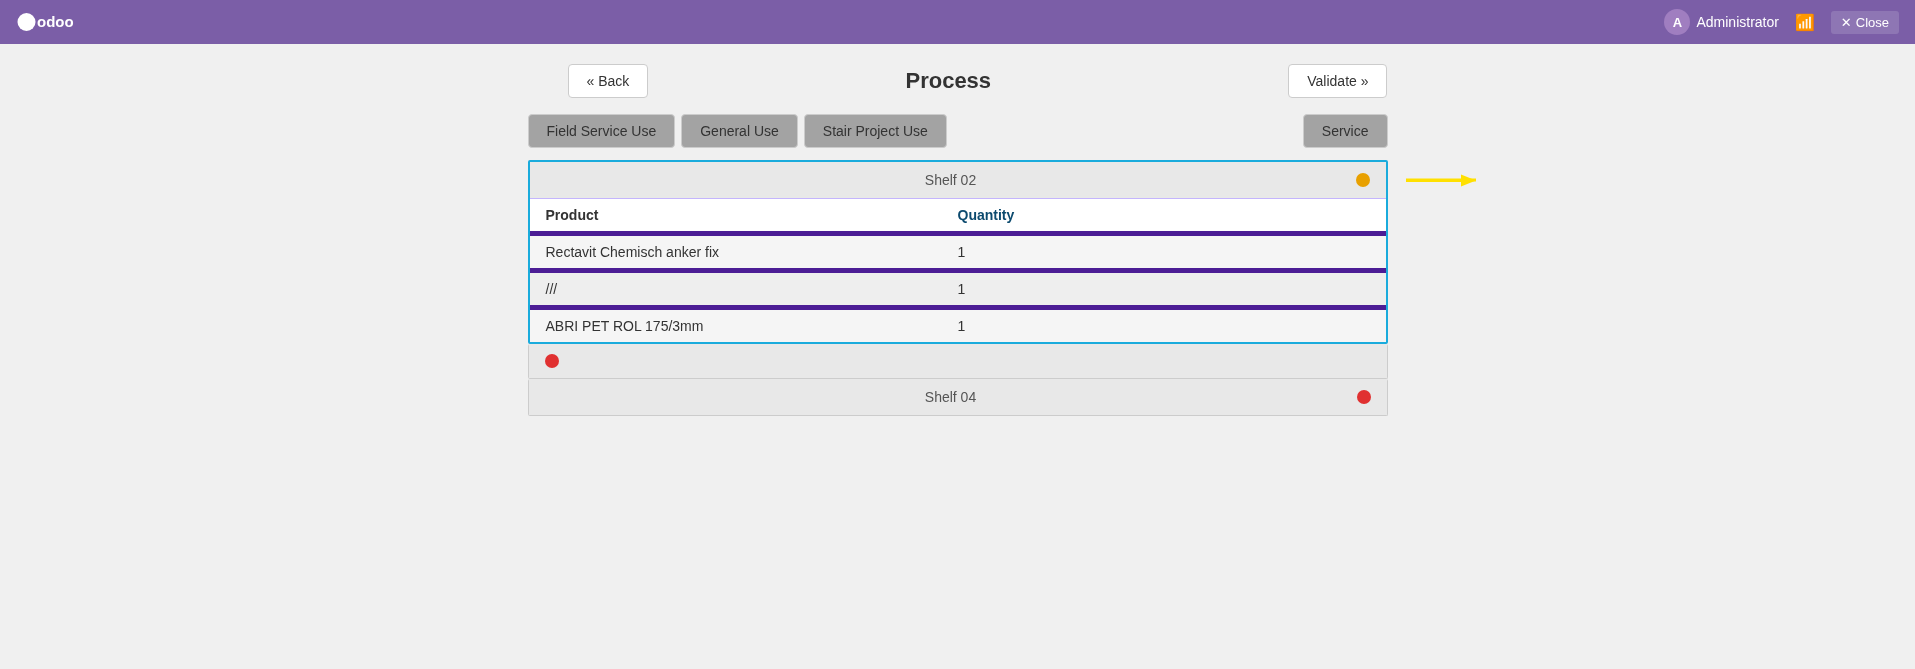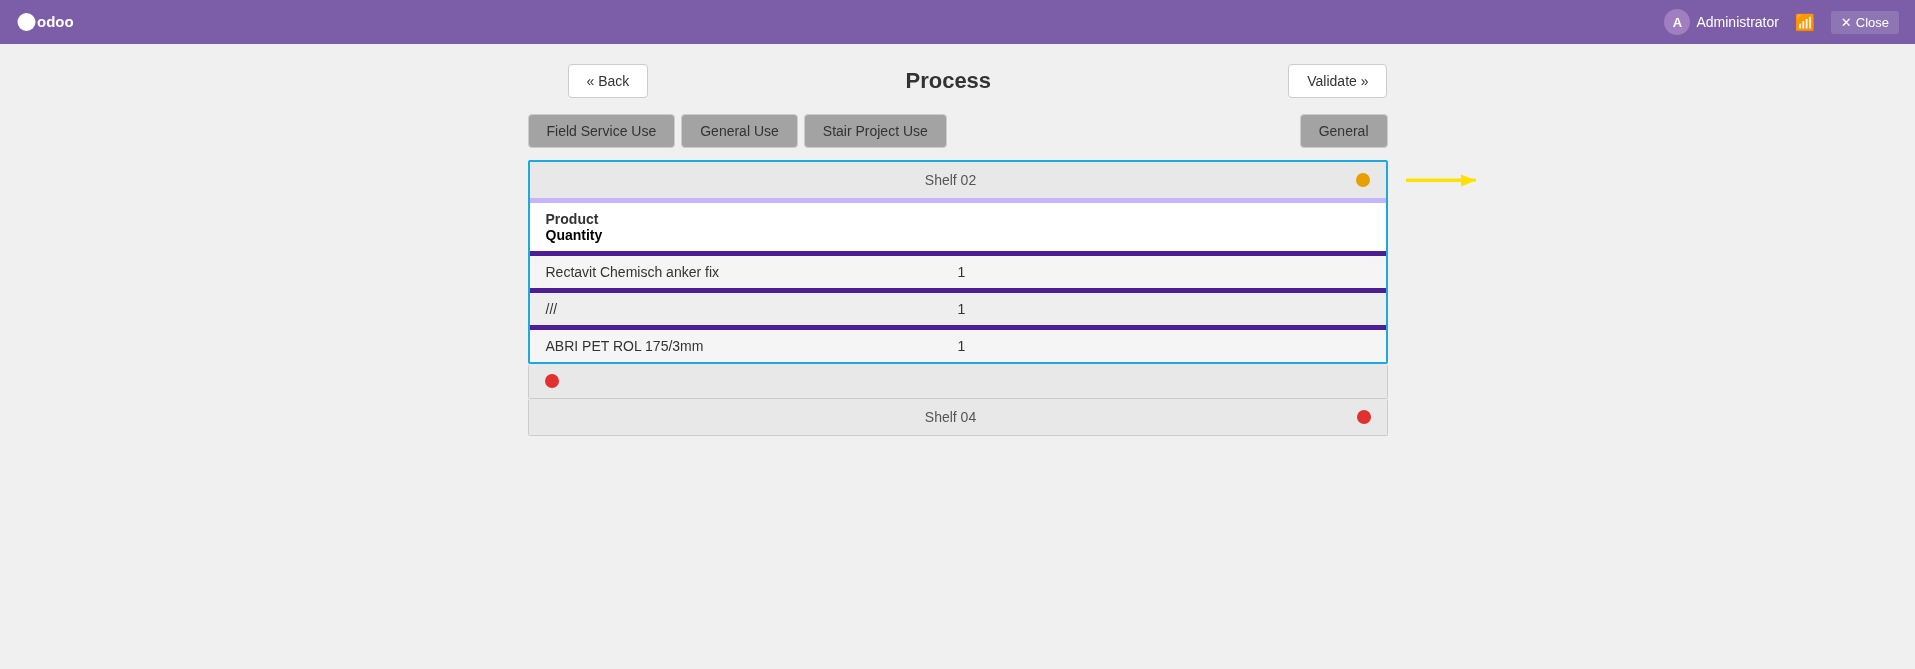--- a/index.html
+++ b/index.html
@@ -169,34 +169,33 @@
     }
 
     
     .product-table {
       width: 100%;
     }
     .table-header {
       display: flex;
       padding: 8px 16px;
       background: #fff;
-      border-top: 5px solid #c4b5fd;
-      flex-direction: column;
+      border-top: 1px solid #c4b5fd;
     }
     .col-product {
       width: 50%;
       font-weight: 600;
       font-size: 14px;
       color: #333;
     }
     .col-qty {
       width: 50%;
       font-weight: 600;
       font-size: 14px;
-      color: #000000;
+      color: #0c4a6e;
     }
     .table-row {
       display: flex;
       padding: 8px 16px;
       border-top: 5px solid #4c1d95;
       background: #f5f5f5;
     }
     .table-row:nth-child(odd) {
       background: #eeeeee;
     }
@@ -238,21 +237,21 @@
       <span class="process-title">Process</span>
       <button class="btn-validate">Validate »</button>
     </div>
 
     <div class="tab-row">
       <div class="tab-group">
         <button class="tab-btn">Field Service Use</button>
         <button class="tab-btn">General Use</button>
         <button class="tab-btn">Stair Project Use</button>
       </div>
-      <button class="tab-btn">General</button>
+      <button class="tab-btn">Service</button>
     </div>
 
     <div class="shelf-section selected" style="position:relative;">
       <div class="shelf-header shelf-header-selected">
         <span class="shelf-title">Shelf 02</span>
         <div class="shelf-dot dot-orange"></div>
 
         <div style="position:absolute; right:-90px; top:50%; transform:translateY(-50%); display:flex; align-items:center;">
           <div style="width:70px; height:3px; background:#ffe000; position:relative; display:flex; align-items:center;">
             <svg width="70" height="16" style="position:absolute; left:0; top:-6px;">

